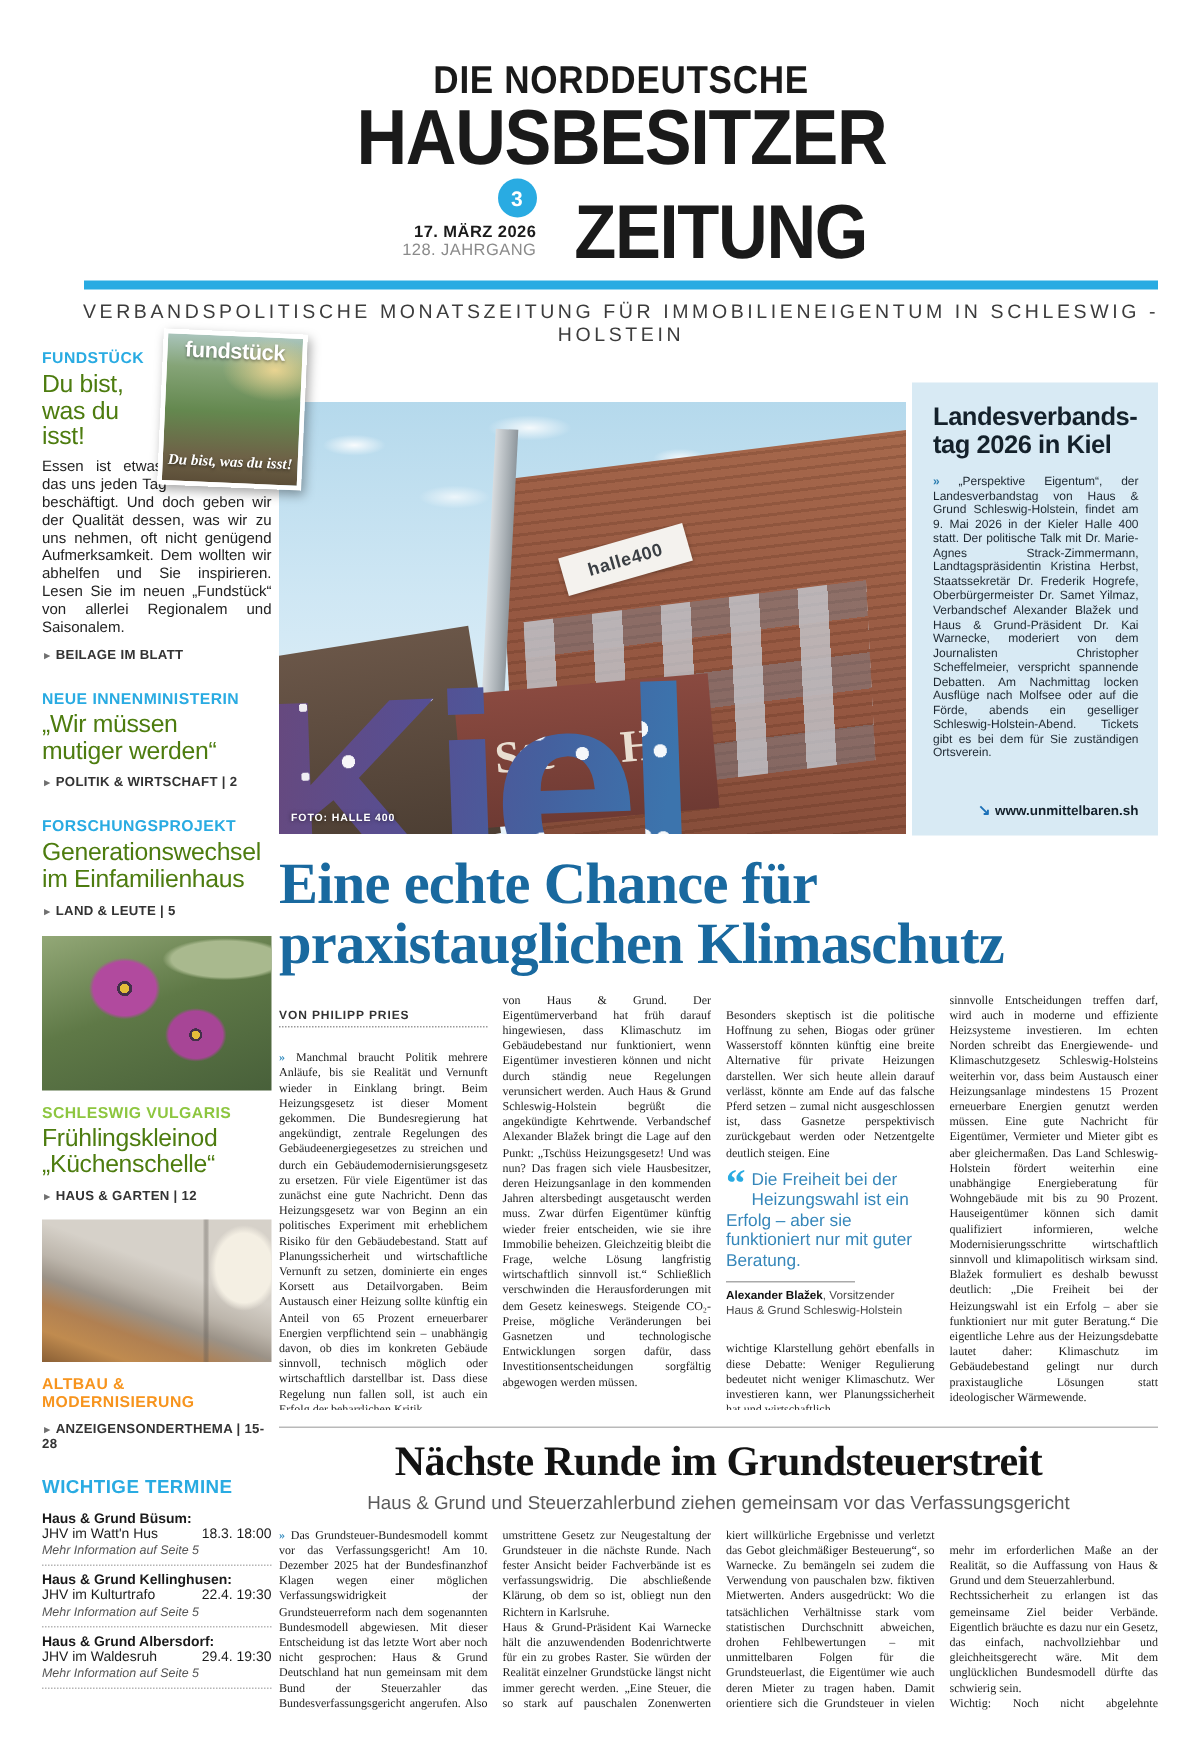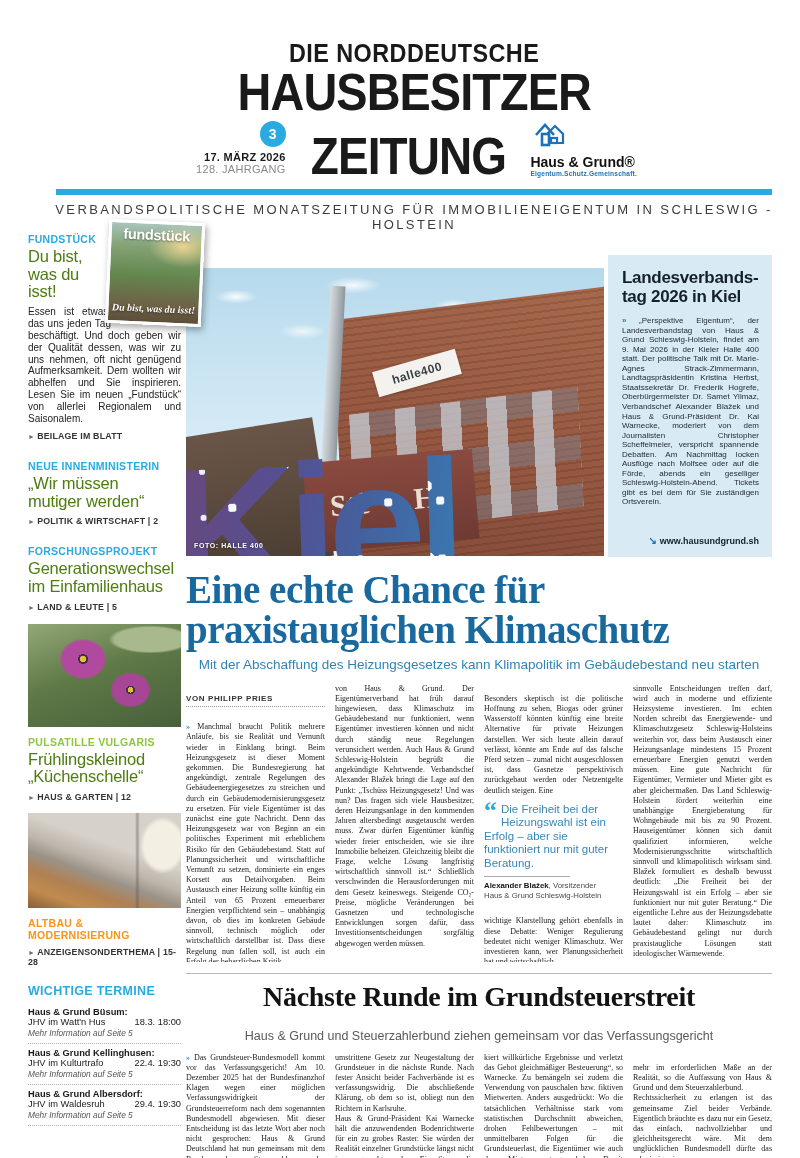--- a/index.html
+++ b/index.html
@@ -145,48 +145,36 @@
       color:#3687ba; text-align:left; }
   .pq-rule { width:86px; border-top:1px solid #aaa; margin:6px 0 4px 0; }
   .pq-attr { font-family:"Liberation Sans", sans-serif; font-size:7.8px; line-height:9.5px;
       color:#4a4a4a; text-align:left; }
   .pq-attr b { color:#111; }
 
   .divider { border-top:1px solid #b9b9b9; margin-top:11px; }
 
   .second-headline { margin-top:7px; text-align:center; font-family:"Liberation Serif", serif;
       font-weight:700; font-size:28px; color:#131313; letter-spacing:-.3px; }
-  .second-subhead { margin-top:16px; text-align:center; font-size:12.5px; color:#5a5a5a; }
+  .second-subhead { margin-top:4px; text-align:center; font-size:12.5px; color:#5a5a5a; }
   .second-cols { height:122px; overflow:hidden; margin-top:10px; }
 </style>
 </head>
 <body>
 
 <header class="masthead">
   <div class="overtitle"><span>DIE NORDDEUTSCHE</span></div>
   <div class="bigline"><span>HAUSBESITZER</span></div>
   <div class="title-row">
     <div class="issue-block">
       <div><span class="badge">3</span></div>
       <div class="issue-date">17. MÄRZ 2026</div>
       <div class="issue-volume">128. JAHRGANG</div>
     </div>
     <div class="title2"><span>ZEITUNG</span></div>
-    <div class="logo-block">
-      <span>
-        <svg width="38" height="30" viewBox="0 0 38 30" fill="none">
-          <path d="M6 16 L15 6 L24 16" stroke="#1d71b8" stroke-width="2.6" fill="none"></path>
-          <path d="M17 15 L25 7 L33 15 L33 24 L25 24" stroke="#1d71b8" stroke-width="2.2" fill="none"></path>
-          <rect x="12" y="15" width="7" height="11" stroke="#1d71b8" stroke-width="2.6" fill="none"></rect>
-          <rect x="21" y="19" width="6" height="5" stroke="#1d71b8" stroke-width="2.2" fill="none"></rect>
-        </svg>
-      </span>
-      <div class="logo-name">Haus &amp; Grund®</div>
-      <div class="logo-tagline">Eigentum.Schutz.Gemeinschaft.</div>
-    </div>
   </div>
   <div class="blue-bar"></div>
   <div class="masthead-subtitle">VERBANDSPOLITISCHE MONATSZEITUNG FÜR IMMOBILIENEIGENTUM IN SCHLESWIG - HOLSTEIN</div>
 </header>
 
 <aside class="sidebar">
 
   <div class="teaser">
     <div class="fund-cover">
       <div class="fund-logo">fundstück</div>
@@ -210,21 +198,21 @@
   <div class="teaser" style="margin-bottom:12px;">
     <div class="kicker">FORSCHUNGSPROJEKT</div>
     <div class="t-head">Generationswechsel
 im Einfamilienhaus</div>
     <div class="t-ref"><span class="arr">►</span><span>LAND &amp; LEUTE | 5</span></div>
   </div>
 
   <div class="side-img img-flowers"></div>
 
   <div class="teaser" style="margin-bottom:11px;">
-    <div class="kicker green">PULSATILLE VULGARIS</div>
+    <div class="kicker green">SCHLESWIG VULGARIS</div>
     <div class="t-head">Frühlingskleinod
 „Küchenschelle“</div>
     <div class="t-ref"><span class="arr">►</span><span>HAUS &amp; GARTEN | 12</span></div>
   </div>
 
   <div class="side-img img-room"></div>
 
   <div class="teaser" style="margin-bottom:0;">
     <div class="kicker orange">ALTBAU &amp; MODERNISIERUNG</div>
     <div class="t-ref"><span class="arr">►</span><span>ANZEIGENSONDERTHEMA | 15-28</span></div>
@@ -277,28 +265,27 @@
           <span>Ste</span>
           <span>Ho</span>
         </div>
       <div class="kiel-word">Kiel</div>
       <div class="hero-credit">FOTO: HALLE 400</div>
     </div>
 
     <div class="event-box">
       <div class="event-head">Landesverbands­tag 2026 in Kiel</div>
       <div class="event-body"><span class="marker">»</span> <span>„Perspektive Eigentum“, der Landesverbandstag von Haus &amp; Grund Schleswig-Holstein, findet am 9. Mai 2026 in der Kieler Halle 400 statt. Der politische Talk mit Dr. Marie-Agnes Strack-Zimmermann, Landtagspräsidentin Kristina Herbst, Staatssekretär Dr. Frederik Hogrefe, Oberbürgermeister Dr. Samet Yilmaz, Verbandschef Alexander Blažek und Haus &amp; Grund-Präsident Dr. Kai Warnecke, moderiert von dem Journalisten Christopher Scheffelmeier, verspricht spannende Debatten. Am Nachmittag locken Ausflüge nach Molfsee oder auf die Förde, abends ein geselliger Schleswig-Holstein-Abend. Tickets gibt es bei dem für Sie zuständigen Ortsverein.</span></div>
-      <div class="event-link"><span class="larr">↘</span><span>www.hausundgrund.sh</span></div>
+      <div class="event-link"><span class="larr">↘</span><span>www.unmittelbaren.sh</span></div>
     </div>
   </div>
 
   <article>
     <h1 class="main-headline">Eine echte Chance für
 praxistauglichen Klimaschutz</h1>
-    <div class="main-subhead">Mit der Abschaffung des Heizungsgesetzes kann Klimapolitik im Gebäudebestand neu starten</div>
 
     <div class="cols main-cols">
       <div class="col">
         <div class="byline">VON PHILIPP PRIES</div>
         <span class="marker">»</span> <span>Manchmal braucht Politik mehrere Anläufe, bis sie Realität und Vernunft wieder in Einklang bringt. Beim Heizungsgesetz ist dieser Moment gekommen. Die Bundesregierung hat angekündigt, zentrale Regelungen des Gebäudeenergiegesetzes zu streichen und durch ein Gebäudemodernisierungsgesetz zu ersetzen. Für viele Eigentümer ist das zunächst eine gute Nachricht. Denn das Heizungsgesetz war von Beginn an ein politisches Experiment mit erheblichem Risiko für den Gebäudebestand. Statt auf Planungssicherheit und wirtschaftliche Vernunft zu setzen, dominierte ein enges Korsett aus Detailvorgaben. Beim Austausch einer Heizung sollte künftig ein Anteil von 65 Prozent erneuerbarer Energien verpflichtend sein – unabhängig davon, ob dies im konkreten Gebäude sinnvoll, technisch möglich oder wirtschaftlich darstellbar ist. Dass diese Regelung nun fallen soll, ist auch ein Erfolg der beharrlichen Kritik</span>
       </div>
       <div class="col"><span>von Haus &amp; Grund. Der Eigentümerverband hat früh darauf hingewiesen, dass Klimaschutz im Gebäudebestand nur funktioniert, wenn Eigentümer investieren können und nicht durch ständig neue Regelungen verunsichert werden. Auch Haus &amp; Grund Schleswig-Holstein begrüßt die angekündigte Kehrtwende. Verbandschef Alexander Blažek bringt die Lage auf den Punkt: „Tschüss Heizungsgesetz! Und was nun? Das fragen sich viele Hausbesitzer, deren Heizungsanlage in den kommenden Jahren altersbedingt ausgetauscht werden muss. Zwar dürfen Eigentümer künftig wieder freier entscheiden, wie sie ihre Immobilie beheizen. Gleichzeitig bleibt die Frage, welche Lösung langfristig wirtschaftlich sinnvoll ist.“ Schließlich verschwinden die Herausforderungen mit dem Gesetz keineswegs. Steigende CO₂-Preise, mögliche Veränderungen bei Gasnetzen und technologische Entwicklungen sorgen dafür, dass Investitionsentscheidungen sorgfältig abgewogen werden müssen.</span></div>
       <div class="col">
         <span>Besonders skeptisch ist die politische Hoffnung zu sehen, Biogas oder grüner Wasserstoff könnten künftig eine breite Alternative für private Heizungen darstellen. Wer sich heute allein darauf verlässt, könnte am Ende auf das falsche Pferd setzen – zumal nicht ausgeschlossen ist, dass Gasnetze perspektivisch zurückgebaut werden oder Netzentgelte deutlich steigen. Eine</span>
         <div class="pullquote">

